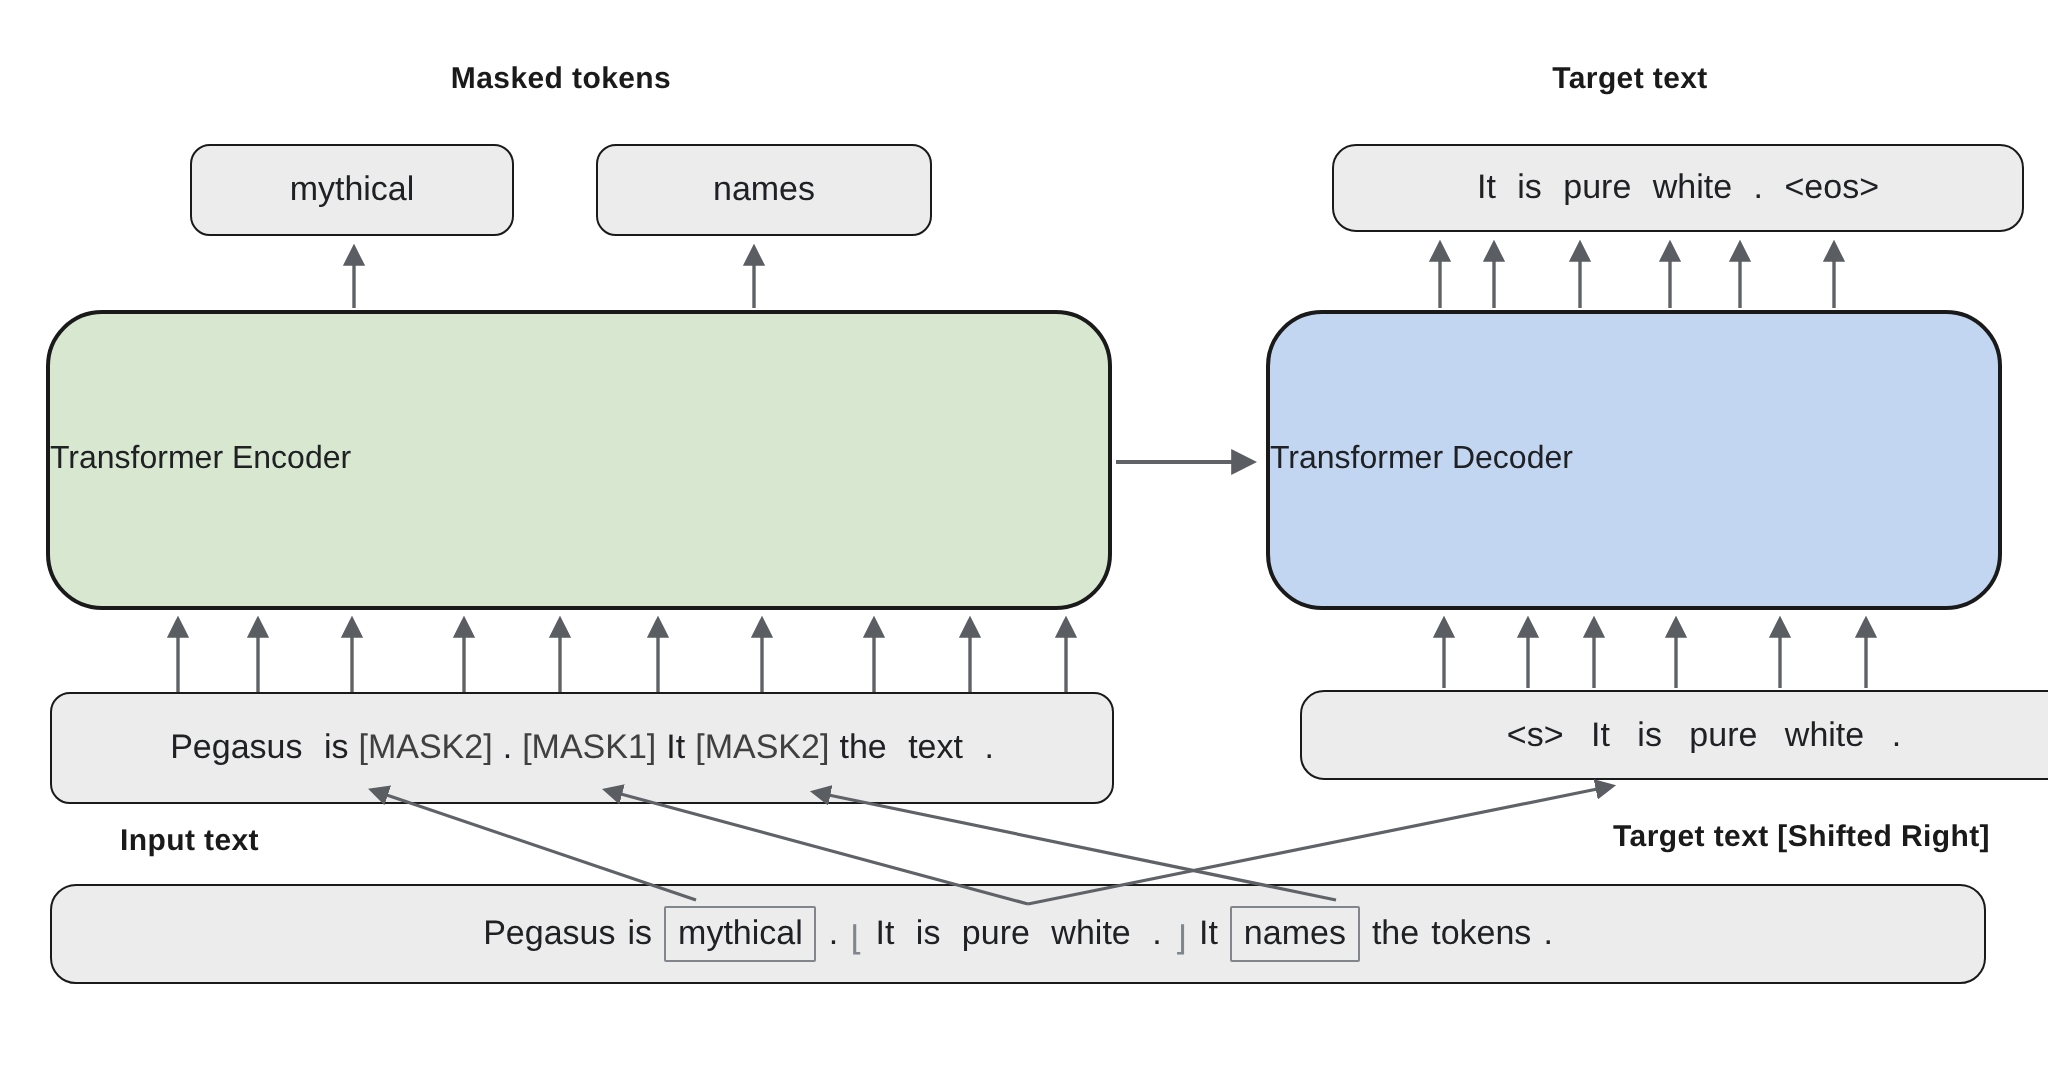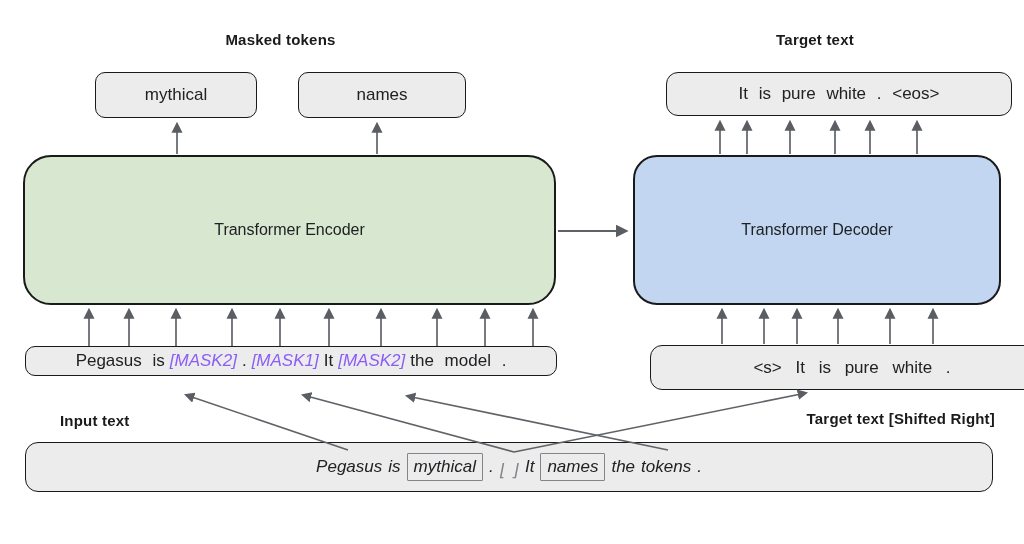--- a/index.html
+++ b/index.html
@@ -6,40 +6,40 @@
   #canvas{
     position:relative;width:1024px;height:544px;background:#ffffff;
     font-family:"Liberation Sans",sans-serif;color:#202124;overflow:hidden;
   }
   .abs{position:absolute;}
   .heading{font-weight:700;font-size:15px;color:#1a1a1a;letter-spacing:.2px;}
   .center{text-align:center;}
 
   .block{
     position:absolute;border:2px solid #1a1a1a;border-radius:28px;
-    display:flex;align-items:center;justify-content:center;
+    display:flex;align-items:center;justify-content:flex-start;
     font-size:16px;color:#202124;box-sizing:border-box;
   }
   .tokenbox{
     position:absolute;background:#ececec;border:1.6px solid #1a1a1a;border-radius:10px;
     display:flex;align-items:center;justify-content:center;
     font-size:17px;color:#202124;box-sizing:border-box;white-space:nowrap;
   }
   .seqbox{
     position:absolute;background:#ececec;border:1.8px solid #1a1a1a;border-radius:11px;
     display:flex;align-items:center;justify-content:center;
     font-size:17px;color:#202124;box-sizing:border-box;white-space:nowrap;
   }
   .ws6{word-spacing:6px;}
   .ws9{word-spacing:9px;}
-  .mask{color:#8b5cf6;font-style:italic;}
+  .mask{color:#404040;}
   .plain{color:#202124;}
   .input-tokens span{margin:0 2.5px;}
   .bottom-tokens{word-spacing:5px;}
-  .bottom-tokens > span{margin:0 3px;font-style:italic;}
+  .bottom-tokens > span{margin:0 3px;}
   .boxed{
     border:1.6px solid #80868b;border-radius:1px;padding:3px 6px;margin:0 4px;
     display:inline-block;
   }
   .bracket{
     font-family:"DejaVu Sans",sans-serif;color:#80868b;font-size:17px;
     position:relative;top:3px;margin:0 1px;
   }
   svg.overlay{position:absolute;left:0;top:0;pointer-events:none;}
 </style>
@@ -55,46 +55,47 @@
   <div class="tokenbox" style="left:95px;top:72px;width:162px;height:46px;">mythical</div>
 
   <div class="tokenbox" style="left:298px;top:72px;width:168px;height:46px;">names</div>
 
   <div class="tokenbox ws6" style="left:666px;top:72px;width:346px;height:44px;border-radius:12px;text-align:center;">It is pure white . &lt;eos&gt;</div>
 
   <div class="block" style="left: 23px; top: 155px; width: 533px; height: 150px; background-color: rgb(215, 231, 208);">
     <span>Transformer Encoder</span>
   </div>
 
-  <div class="block" style="left: 633px; top: 155px; width: 368px; height: 150px; background-color: rgb(194, 214, 241); border-radius: 24px;">
+  <div class="block" style="left: 633px; top: 155px; width: 368px; height: 150px; background-color: rgb(194, 214, 241);">
     <span>Transformer Decoder</span>
   </div>
 
-  <div class="seqbox input-tokens" style="left:25px;top:346px;width:532px;height:30px;border-radius:10px;text-align:center;">
+  <div class="seqbox input-tokens" style="left:25px;top:346px;width:532px;height:56px;border-radius:10px;text-align:center;">
     <span class="plain ws6">Pegasus is</span>
     <span class="mask">[MASK2]</span>
     <span class="plain">.</span>
     <span class="mask">[MASK1]</span>
     <span class="plain">It</span>
     <span class="mask">[MASK2]</span>
-    <span class="plain ws6">the model .</span>
+    <span class="plain ws6">the text .</span>
   </div>
 
   <div class="seqbox ws9" style="left:650px;top:345px;width:404px;height:45px;border-radius:12px;">&lt;s&gt; It is pure white .</div>
 
   <div class="abs heading" style="left:60px;top:412px;width:140px;">Input text</div>
 
   <div class="abs heading" style="left:700px;top:410px;width:295px;text-align:right;">Target text  [Shifted Right]</div>
 
   <div class="seqbox bottom-tokens" style="left:25px;top:442px;width:968px;height:50px;border-radius:13px;">
     <span>Pegasus</span>
     <span>is</span>
     <span class="boxed">mythical</span>
     <span>.</span>
     <span class="bracket">⌊</span>
+    <span class="ws6">It is pure white .</span>
     <span class="bracket">⌋</span>
     <span>It</span>
     <span class="boxed">names</span>
     <span>the</span>
     <span>tokens</span>
     <span>.</span>
   </div>
 
   <svg class="overlay" width="1024" height="544" viewBox="0 0 1024 544">
     <defs>

